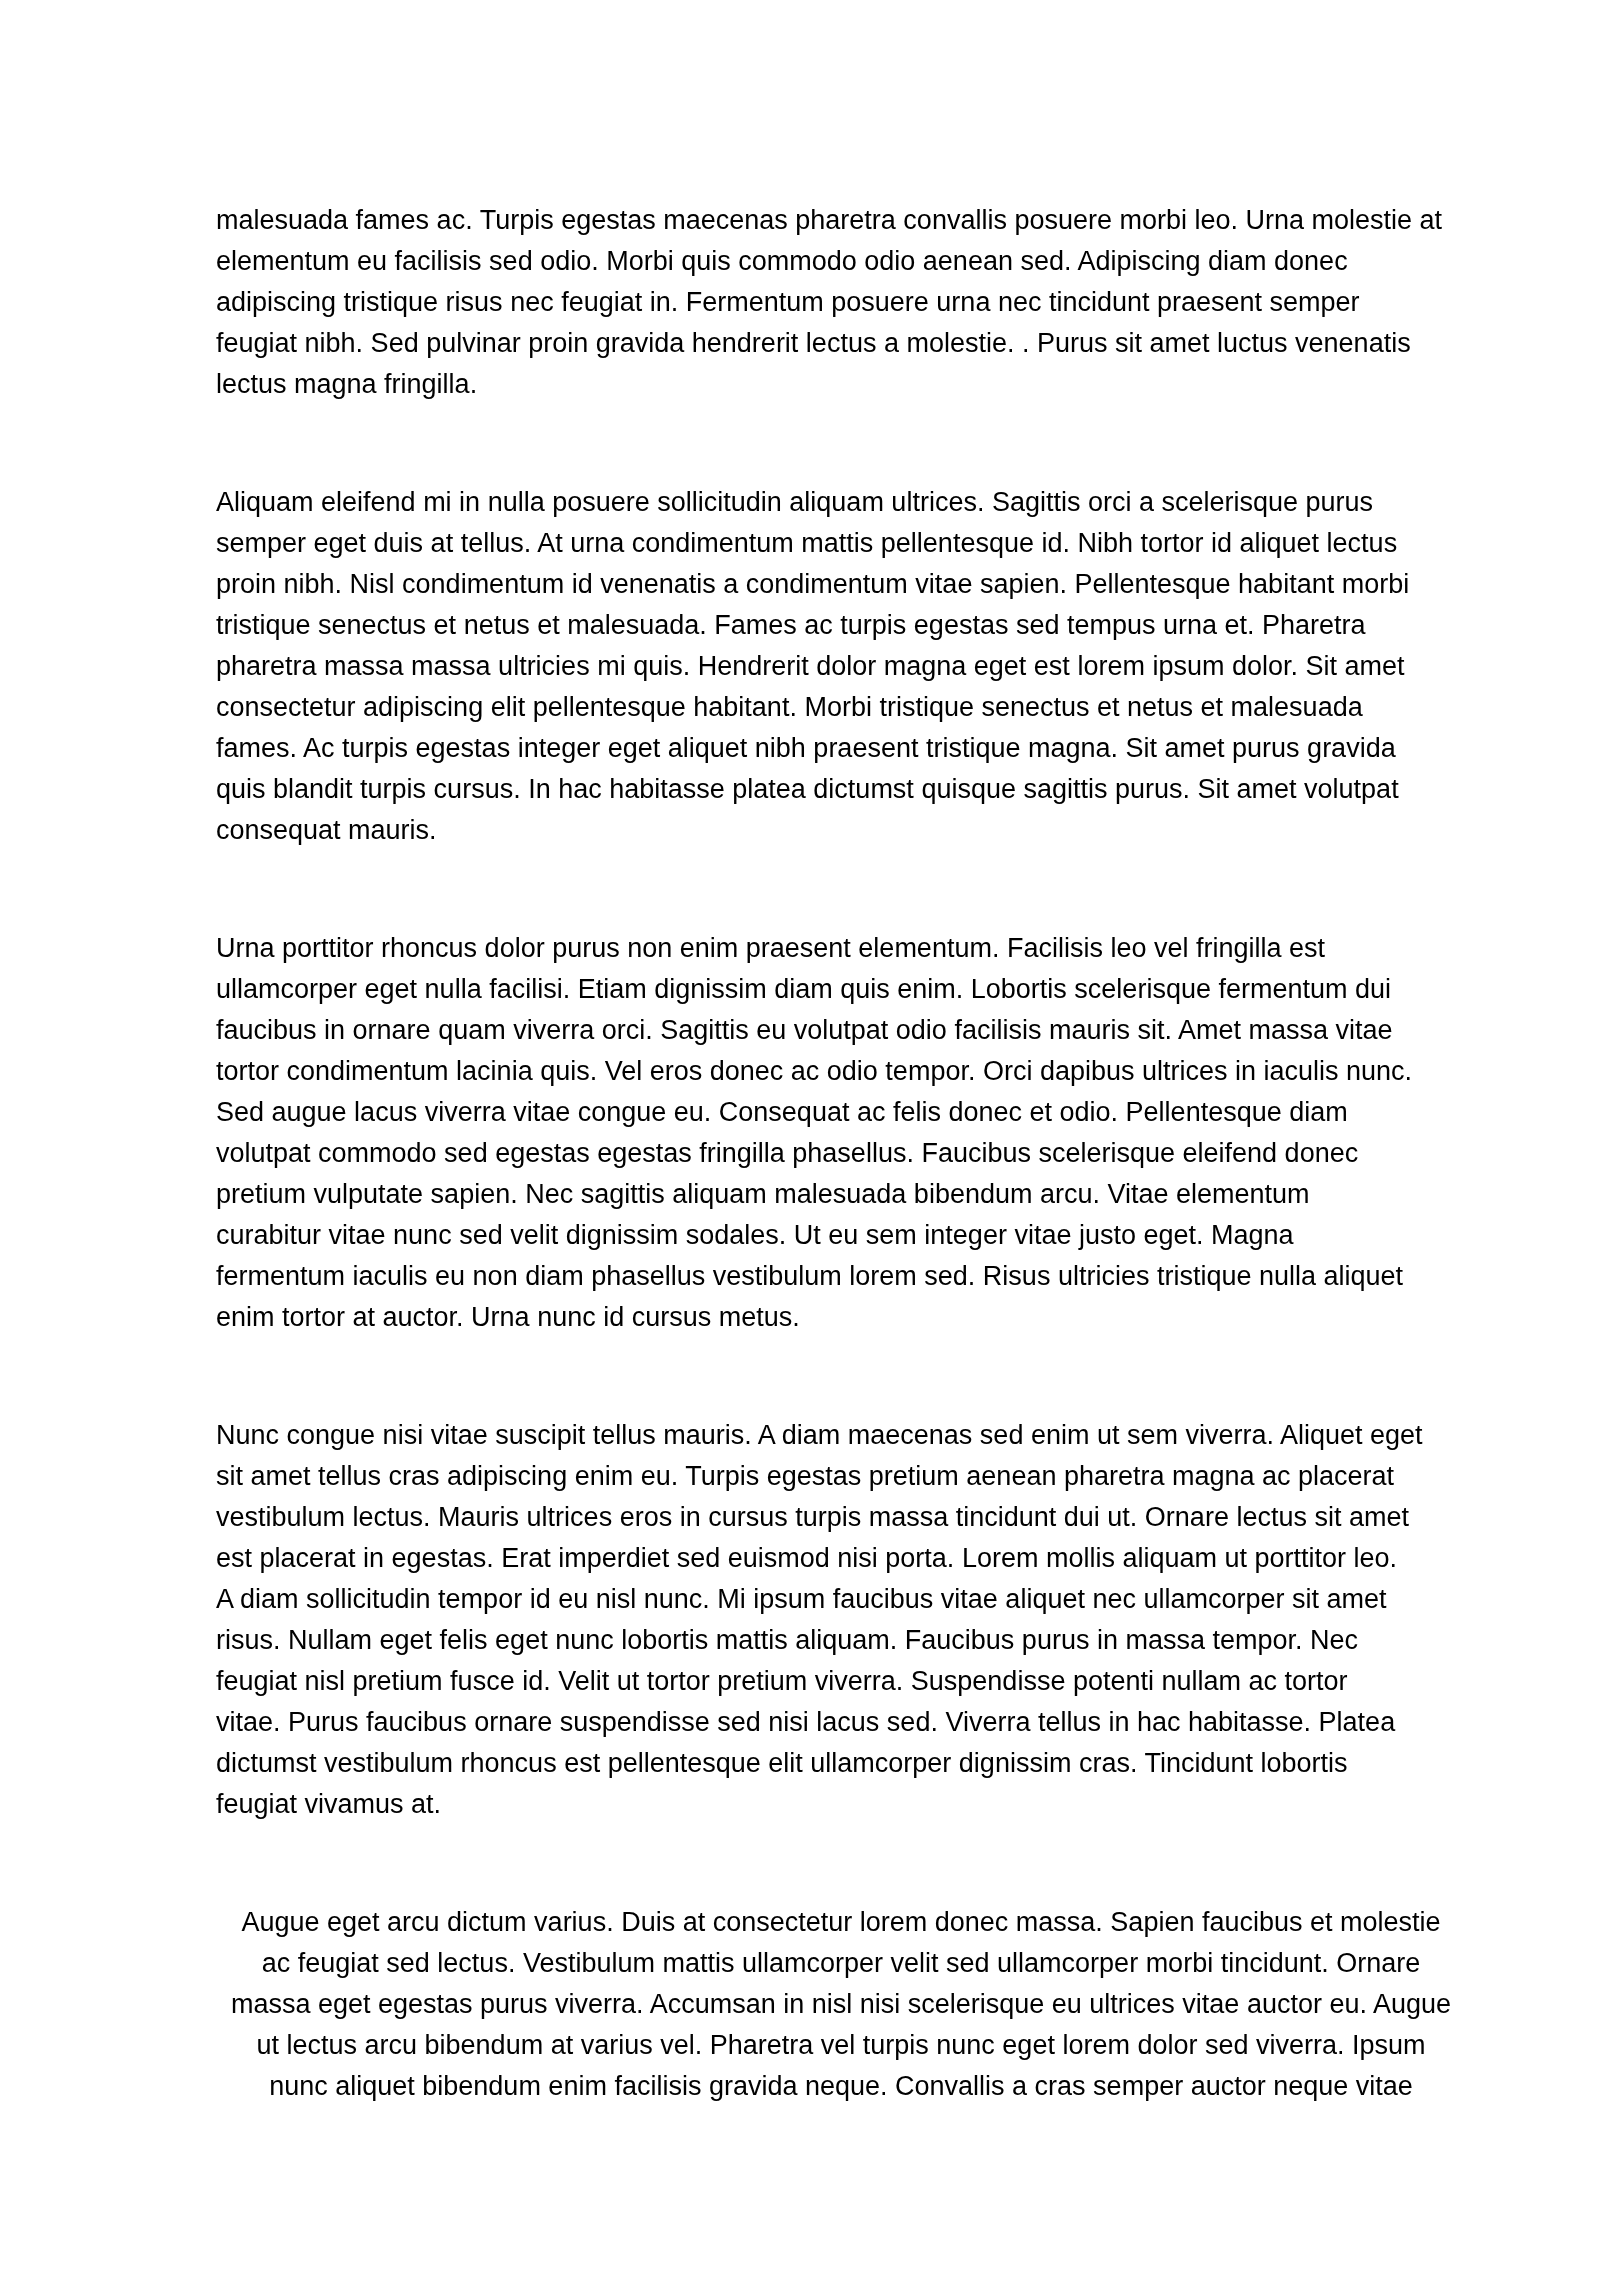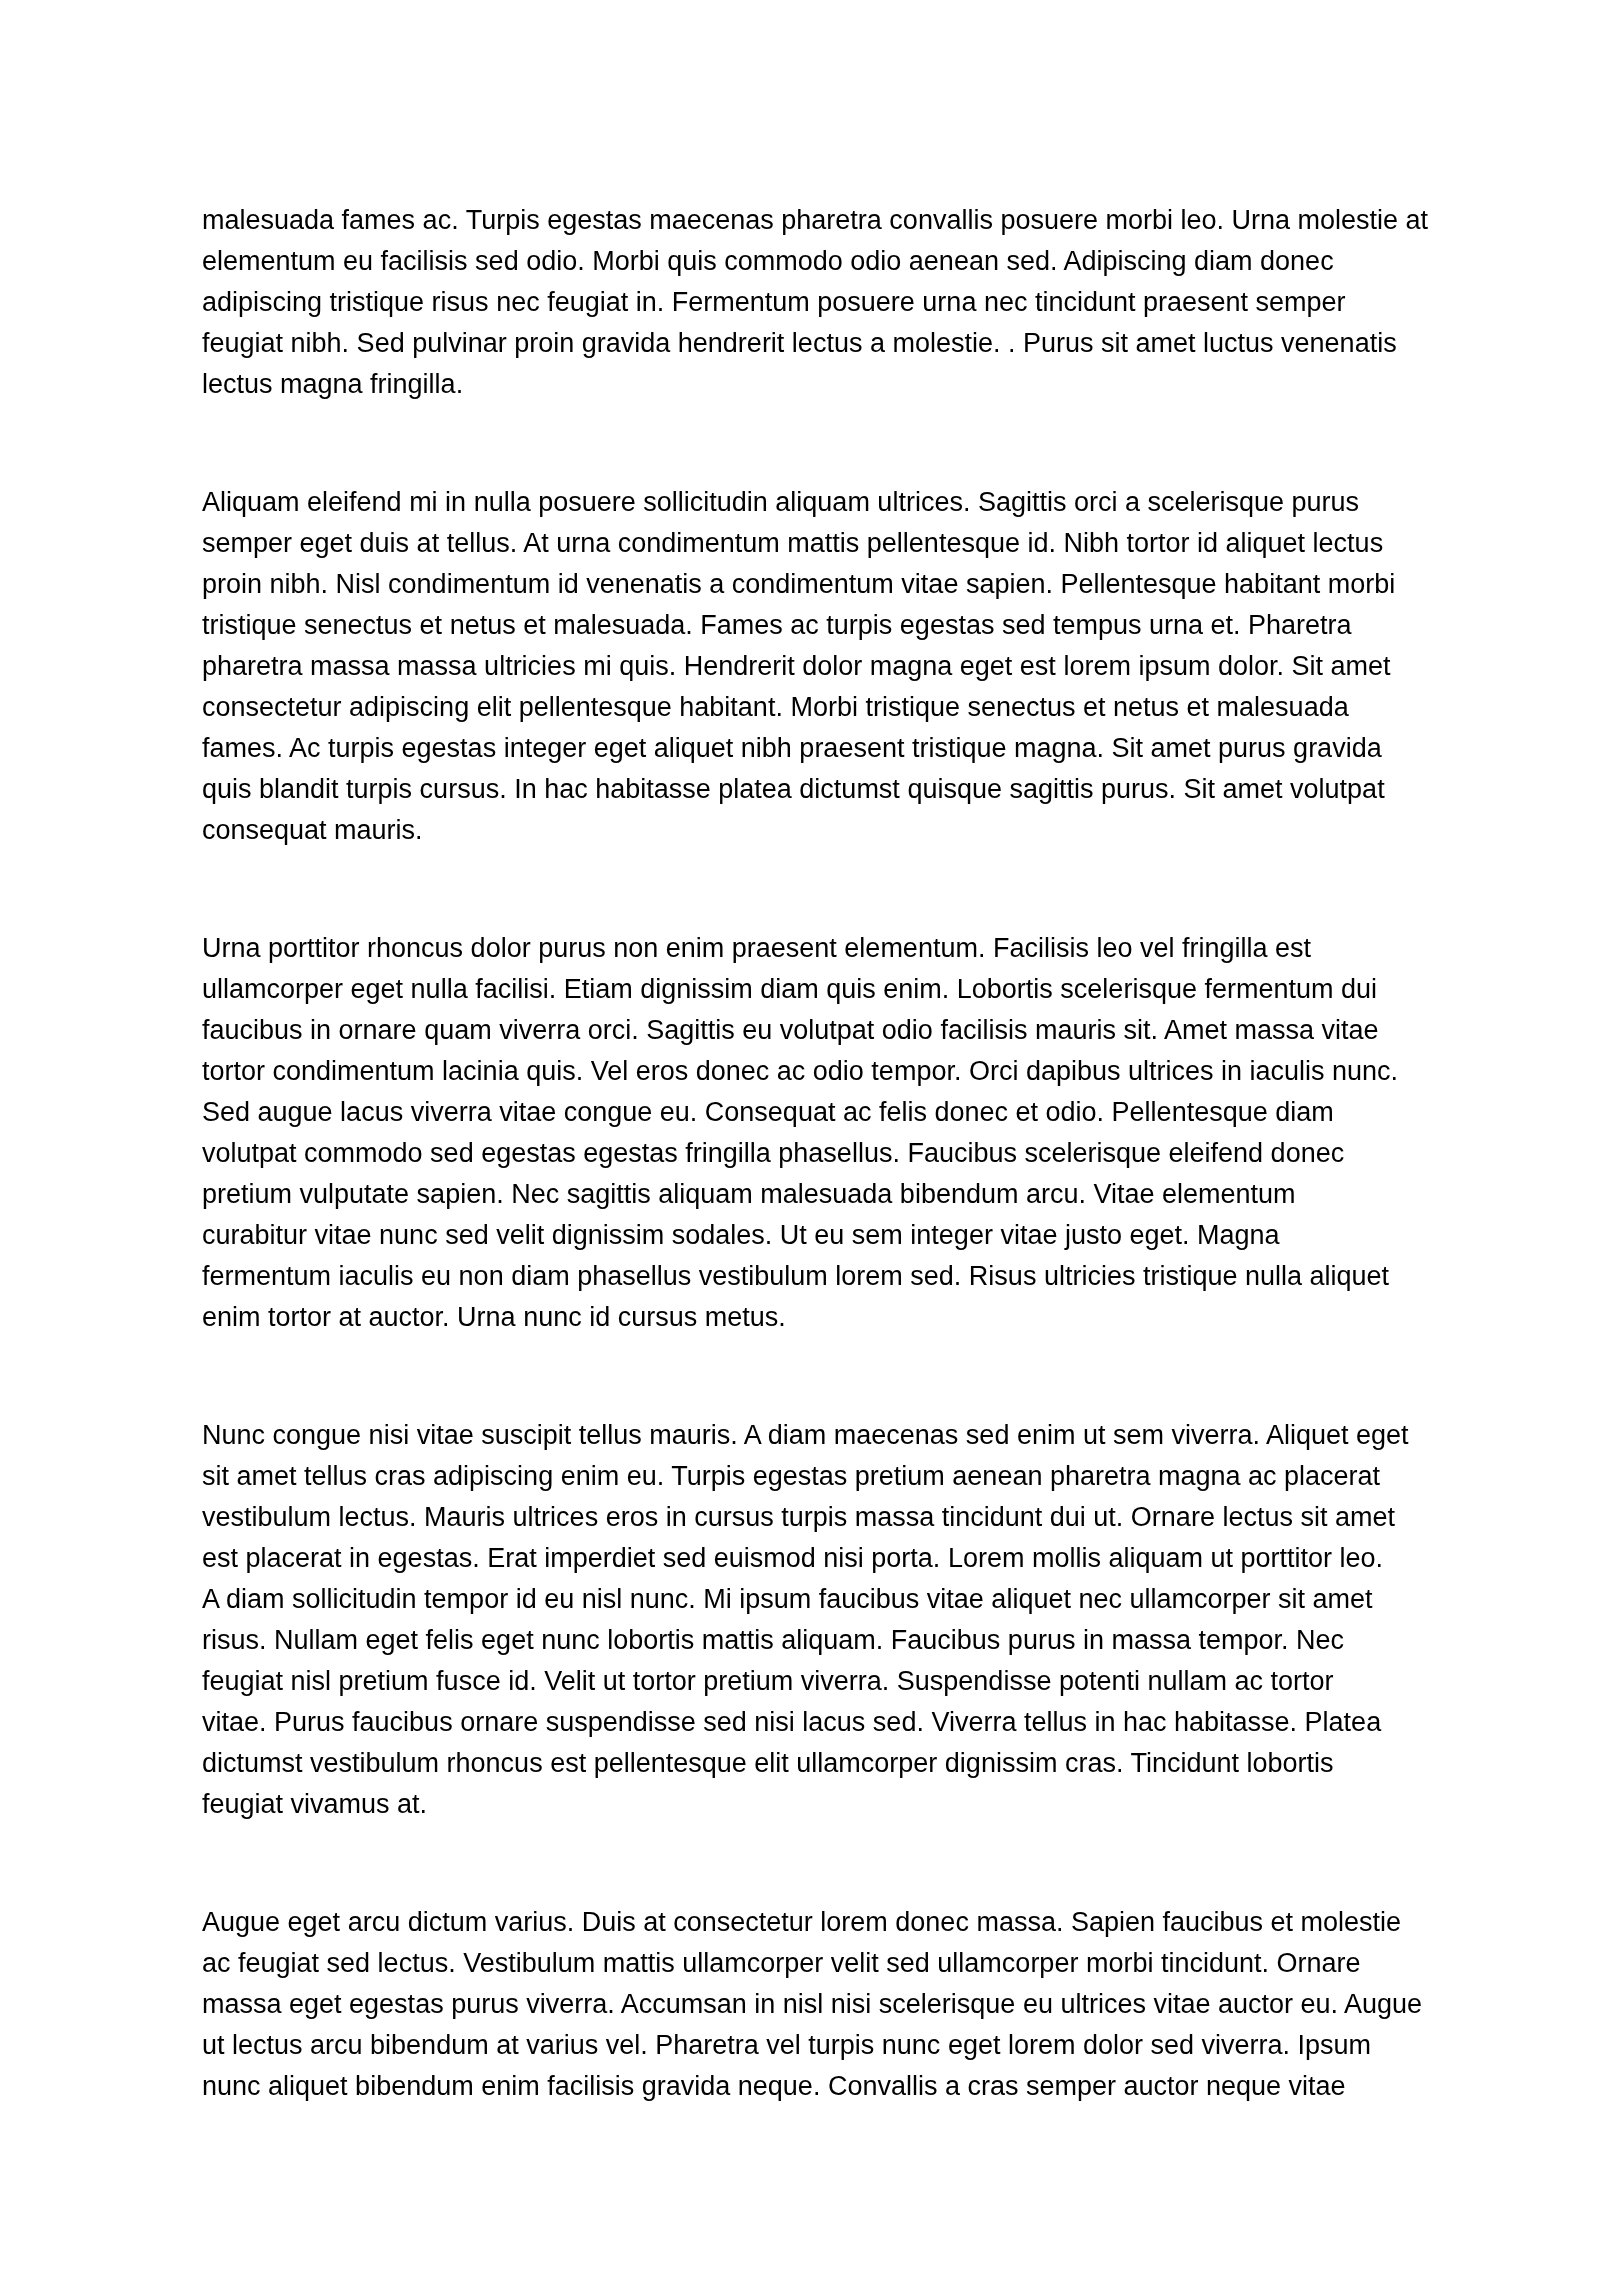--- a/index.html
+++ b/index.html
@@ -10,35 +10,36 @@
   .page {
     position: relative;
     width: 1623px;
     height: 2295px;
     background: #ffffff;
     overflow: hidden;
     font-family: "Liberation Sans", sans-serif;
   }
   .content {
     position: absolute;
-    left: 202px;
+    left: 216px;
     top: 200px;
     width: 1250px;
     color: #000000;
     font-size: 27px;
     line-height: 41px;
     text-align: left;
   }
   p.para {
     white-space: pre-line;
     margin: 0 0 77px 0;
     padding: 0;
   }
   p.para:last-child {
     margin-bottom: 0;
+    text-align: center;
   }
 </style>
 </head>
 <body>
 
 <div class="page">
   <div class="content">
     <p class="para">malesuada fames ac. Turpis egestas maecenas pharetra convallis posuere morbi leo. Urna molestie at
 elementum eu facilisis sed odio. Morbi quis commodo odio aenean sed. Adipiscing diam donec
 adipiscing tristique risus nec feugiat in. Fermentum posuere urna nec tincidunt praesent semper

